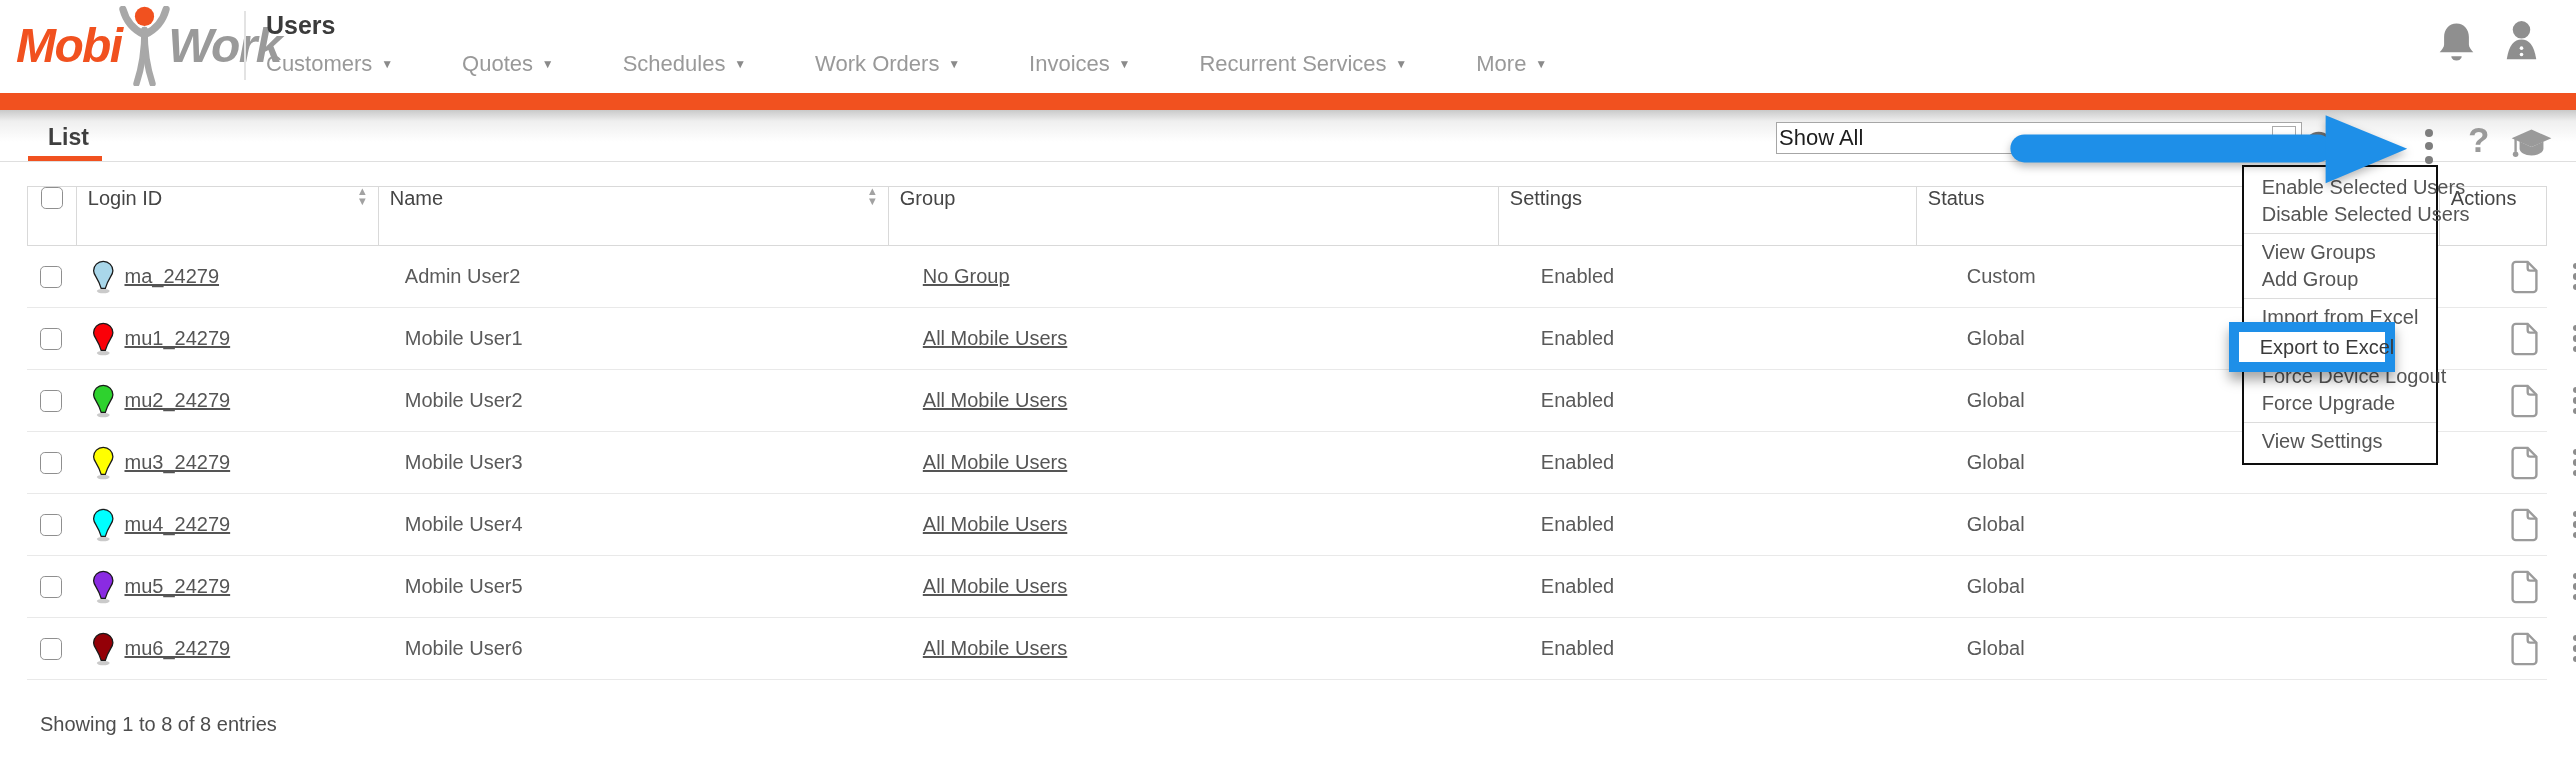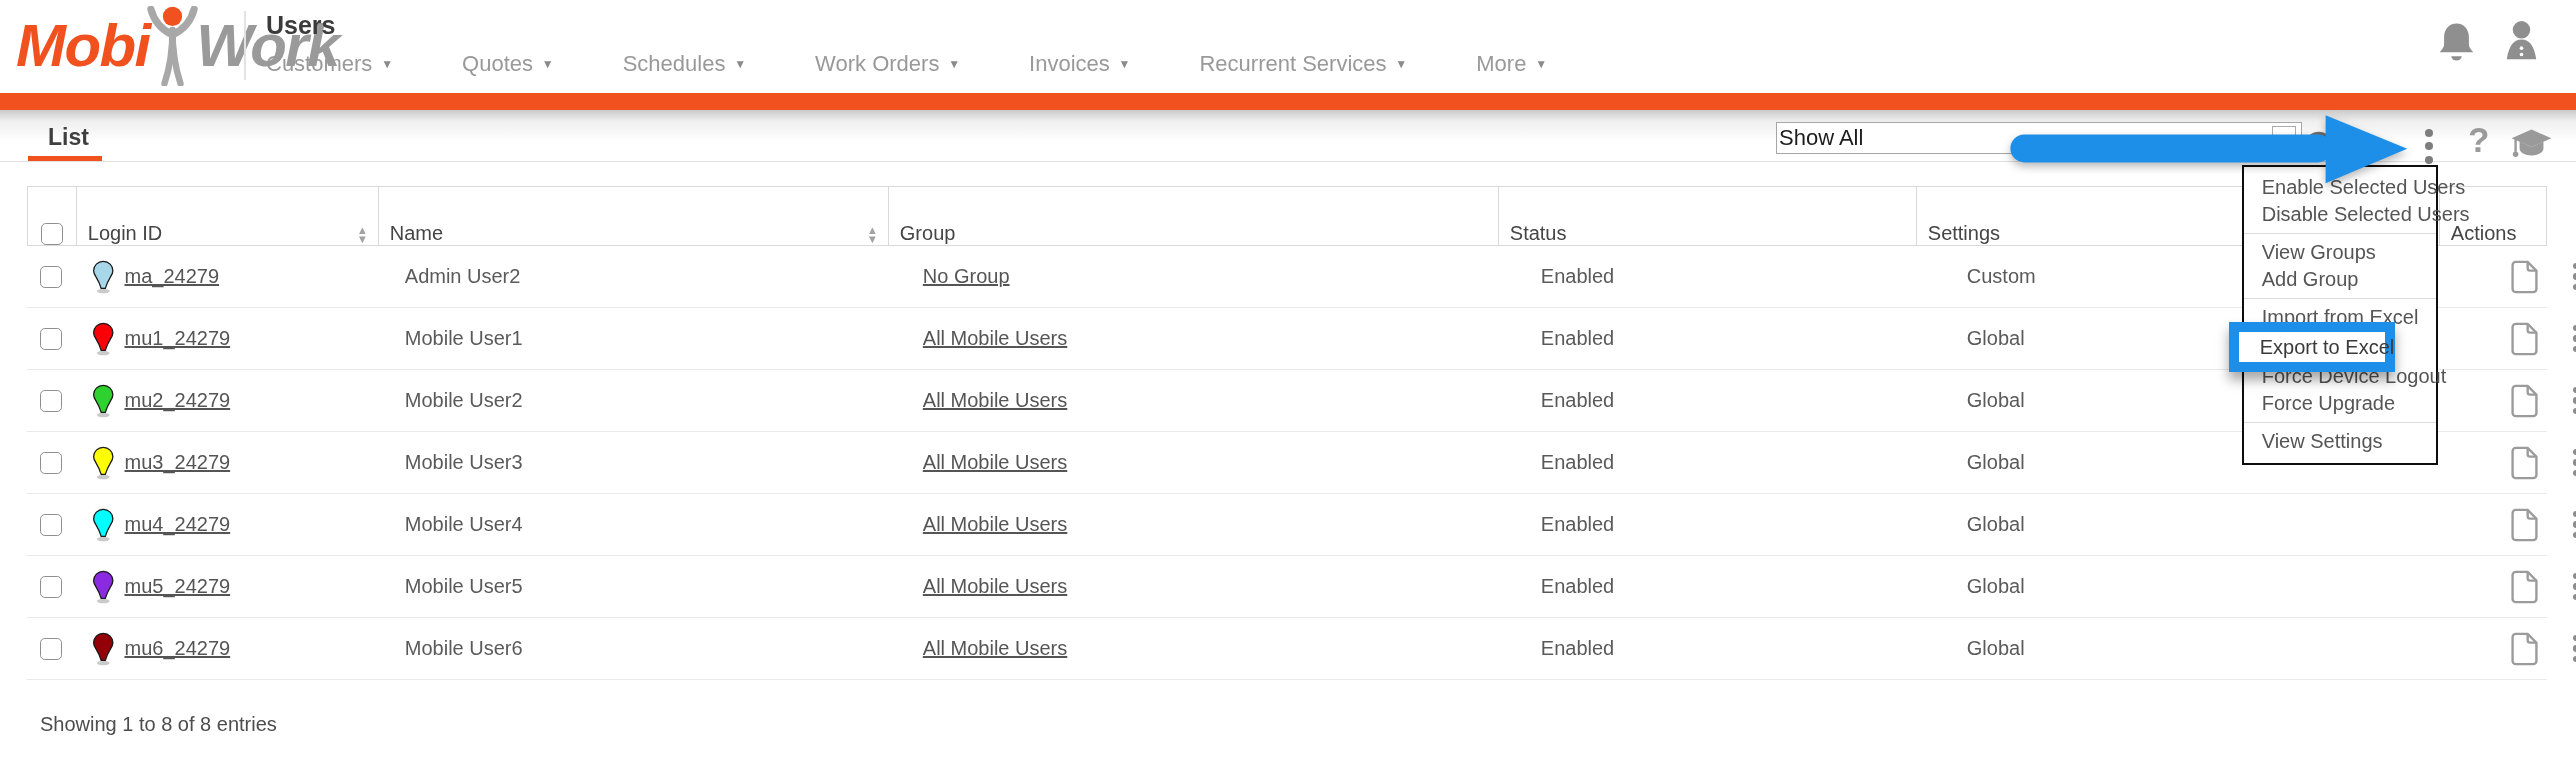--- a/index.html
+++ b/index.html
@@ -1,21 +1,21 @@
 <!DOCTYPE html>
 <html style="font-size:13px"><head>
 <meta charset="utf-8">
 <style>
   * { box-sizing: border-box; }
   body { margin:0; background:#fff; font-family:"Liberation Sans", sans-serif; }
   .page { position:relative; width:2576px; height:774px; overflow:hidden; background:#fff; }
 
   
   .app-header { position:absolute; inset:0 0 auto 0; height:93px; background:#fff; }
-  .logo { position:absolute; left:16px; top:4.8px; height:82px; display:flex; align-items:center; font-style:italic; font-weight:bold; font-size:60px; letter-spacing:-1.6px; }
+  .logo { position:absolute; left:16px; top:4.8px; height:82px; display:flex; align-items:center; font-style:italic; font-weight:bold; font-size:48px; letter-spacing:-1.6px; }
   .logo .mobi { color:#F1511F; }
   .logo .work { color:#9A9A9A; }
   .logo svg { margin:0 -3.2px; }
   .logo-divider { position:absolute; left:244px; top:11.3px; width:1.6px; height:69px; background:#E3E3E3; }
   .page-title { position:absolute; left:266px; top:10.5px; font-size:25px; font-weight:bold; color:#3B3B3B; }
   .main-nav { position:absolute; left:266px; top:51px; display:flex; gap:69px; font-size:22px; color:#999; }
   .nav-item { display:flex; align-items:center; gap:8.8px; cursor:pointer; white-space:nowrap; }
   .nav-caret { font-size:12px; color:#8A8A8A; }
   .head-icons { position:absolute; right:37px; top:21px; display:flex; gap:29px; align-items:center; }
 
@@ -41,21 +41,21 @@
   .dots { display:flex; flex-direction:column; align-items:center; }
   .toolbar-kebab { position:absolute; left:2425px; top:18.5px; gap:5.6px; cursor:pointer; z-index:5; }
   .toolbar-kebab i { width:8px; height:8px; border-radius:50%; background:#7E7E7E; }
   .help-icon { position:absolute; left:2468px; top:9.7px; font-size:35px; font-weight:bold; color:#9A9A9A; z-index:5; cursor:pointer;}
   .cap-icon { position:absolute; left:2510px; top:17.7px; z-index:5; cursor:pointer; }
 
   
   .tbl { position:absolute; left:26.5px; top:76px; width:2520px; background:#fff; }
   .thead { display:grid; grid-template-columns:49px 302px 510px 610px 418px 523px 109px; height:60px;
            border:0.8px solid #D9D9D9; }
-  .th { position:relative; display:flex; align-items:flex-end; padding:0 11.3px; font-size:20px; color:#454545;
+  .th { position:relative; display:flex; align-items:flex-start; padding:0 11.3px; font-size:20px; color:#454545;
         border-right:0.8px solid #D9D9D9; }
   .th:last-child { border-right:none; }
   .th.center { justify-content:center; }
   .sort { position:absolute; right:9.7px; display:flex; flex-direction:column; color:#A2A2A2;
           font-size:11.3px; line-height:9.7px; cursor:pointer; }
   .checkbox { width:22px; height:22px; border:1.6px solid #8F8F8F; border-radius:4.8px; background:#fff; cursor:pointer; }
   .row { display:grid; grid-template-columns:49px 302px 510px 610px 418px 523px 109px; height:62px;
          border-bottom:0.8px solid #E9E9E9;gap:8px; }
   .cell { display:flex; align-items:center; padding:0 11.3px; font-size:20px; color:#5A5A5A; }
   .cell.center { justify-content:center; }
@@ -197,24 +197,24 @@
             <span>Name</span>
             <span class="sort">
               <span>▲</span>
               <span>▼</span>
             </span>
           </div>
           <div class="th">
             <span>Group</span>
           </div>
           <div class="th">
+            <span>Settings</span>
+          </div>
+          <div class="th">
             <span>Status</span>
-          </div>
-          <div class="th">
-            <span>Settings</span>
           </div>
           <div class="th">
             <span>Actions</span>
           </div>
         </div>
       <div class="tbody" id="tbody">
   <div class="row">
     <div class="cell center">
       <div class="checkbox"></div>
     </div>

